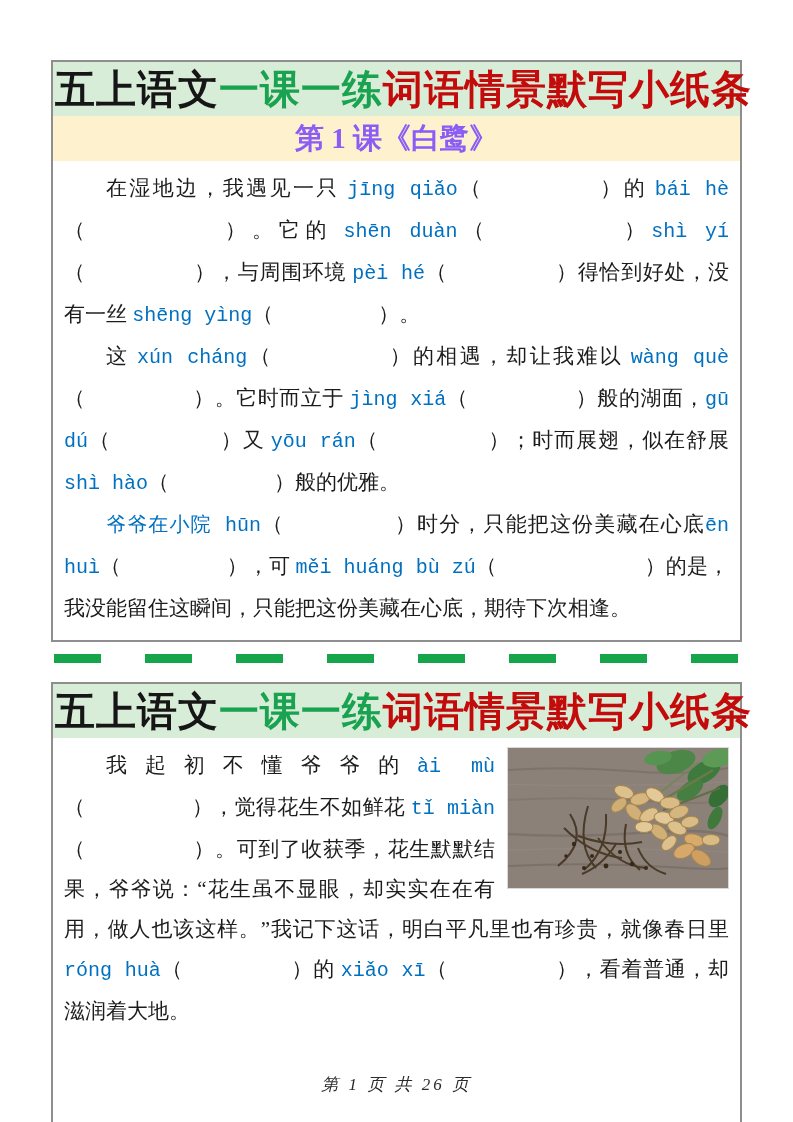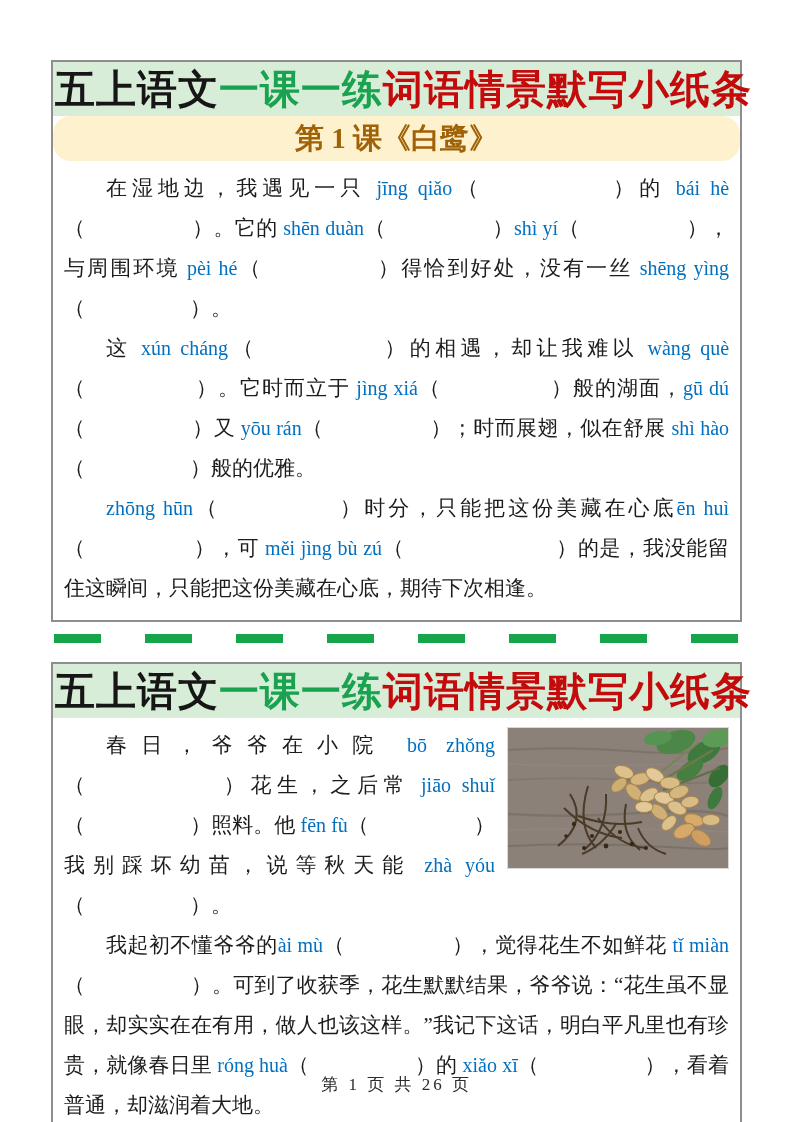--- a/index.html
+++ b/index.html
@@ -25,38 +25,37 @@
     line-height: 50px;
     white-space: nowrap;
     letter-spacing: 1px;
   }
   .t-black { color: #161616; }
   .t-green { color: #19a24f; }
   .t-red   { color: #c40b0b; }
   .band-sub {
     background: #fdf2cd;
     text-align: center;
-    color: #a16207;
+    color: #8b5cf6;
     font-size: 29px;
     font-weight: bold;
     line-height: 43px;
     padding: 1px 0;
-    border-radius: 18px;
   }
   .card-body {
     padding: 7px 11px 12px 11px;
     font-size: 21px;
     line-height: 40px;
     color: #1c1c1c;
     text-align: justify;
     text-justify: inter-ideograph;
   }
   .card-body p { margin: 0; text-indent: 2em; }
   .seg-py {
-    font-family: Liberation Serif, serif;
+    font-family: Liberation Mono, monospace;
     color: #0070c0;
     font-size: 20px;
   }
   .divider {
     height: 9px;
     margin: 12px 3px 19px 3px;
     background: repeating-linear-gradient(90deg,
       #17a54b 0px, #17a54b 47px,
       transparent 47px, transparent 91px);
   }
@@ -71,38 +70,39 @@
   .card-1-body { min-height: 356px; }
   .page-footer {
     position: absolute;
     left: 0; bottom: 26px;
     width: 100%;
     text-align: center;
     font-size: 17px;
     color: #2b2b2b;
     letter-spacing: 3px;
     font-family: "Liberation Serif", serif;
+    font-style: italic;
   }
 </style>
 </head>
 <body>
 
 <div class="page">
 
   <section class="card">
     <header class="band-title">
       <span class="t-black">五上语文</span><span class="t-green">一课一练</span><span class="t-red">词语情景默写小纸条</span>
     </header>
     <div class="band-sub">
       <span>第 1 课《白鹭》</span>
     </div>
     <div class="card-body card-1-body">
         <p><span class="seg-cn">在湿地边，我遇见一只 </span><span class="seg-py">jīng qiǎo</span><span class="seg-cn">（　　　　　）的 </span><span class="seg-py">bái hè</span><span class="seg-cn">（　　　　　）。它的 </span><span class="seg-py">shēn duàn</span><span class="seg-cn">（　　　　　）</span><span class="seg-py">shì yí</span><span class="seg-cn">（　　　　　），与周围环境 </span><span class="seg-py">pèi hé</span><span class="seg-cn">（　　　　　）得恰到好处，没有一丝 </span><span class="seg-py">shēng yìng</span><span class="seg-cn">（　　　　　）。</span></p>
         <p><span class="seg-cn">这 </span><span class="seg-py">xún cháng</span><span class="seg-cn">（　　　　　）的相遇，却让我难以 </span><span class="seg-py">wàng què</span><span class="seg-cn">（　　　　　）。它时而立于 </span><span class="seg-py">jìng xiá</span><span class="seg-cn">（　　　　　）般的湖面，</span><span class="seg-py">gū dú</span><span class="seg-cn">（　　　　　）又 </span><span class="seg-py">yōu rán</span><span class="seg-cn">（　　　　　）；时而展翅，似在舒展 </span><span class="seg-py">shì hào</span><span class="seg-cn">（　　　　　）般的优雅。</span></p>
-        <p><span class="seg-py">zhōng hūn</span><span class="seg-cn">（　　　　　）时分，只能把这份美藏在心底</span><span class="seg-py">ēn huì</span><span class="seg-cn">（　　　　　），可 </span><span class="seg-py">měi jìng bù zú</span><span class="seg-cn">（　　　　　　　）的是，我没能留住这瞬间，只能把这份美藏在心底，期待下次相逢。</span></p>
+        <p><span class="seg-py">爷爷在小院 hūn</span><span class="seg-cn">（　　　　　）时分，只能把这份美藏在心底</span><span class="seg-py">ēn huì</span><span class="seg-cn">（　　　　　），可 </span><span class="seg-py">měi huáng bù zú</span><span class="seg-cn">（　　　　　　　）的是，我没能留住这瞬间，只能把这份美藏在心底，期待下次相逢。</span></p>
       </div>
   </section>
 
   <div class="divider"></div>
 
   <section class="card">
     <header class="band-title">
       <span class="t-black">五上语文</span><span class="t-green">一课一练</span><span class="t-red">词语情景默写小纸条</span>
     </header>
     <div class="card-body card-2-body">
@@ -169,21 +169,20 @@
             <ellipse cx="136" cy="79" rx="9" ry="5.5" fill="#e2c997" transform="rotate(0 136 79)"></ellipse>
             <ellipse cx="186" cy="92" rx="10" ry="6" fill="#d8ab6a" transform="rotate(15 186 92)"></ellipse>
             <ellipse cx="176" cy="103" rx="11" ry="6.5" fill="#d8a86a" transform="rotate(-25 176 103)"></ellipse>
             <ellipse cx="193" cy="110" rx="11" ry="6.5" fill="#cf9f62" transform="rotate(35 193 110)"></ellipse>
             <ellipse cx="161" cy="95" rx="9" ry="5.5" fill="#dcc18c" transform="rotate(-45 161 95)"></ellipse>
             <ellipse cx="203" cy="92" rx="9" ry="5.5" fill="#d9bc85" transform="rotate(0 203 92)"></ellipse>
           </g>
         </svg>
       </span>
       <div>
-          <p><span class="seg-cn">春日，爷爷在小院 </span><span class="seg-py">bō zhǒng</span><span class="seg-cn">（　　　　　）花生，之后常 </span><span class="seg-py">jiāo shuǐ</span><span class="seg-cn">（　　　　　）照料。他 </span><span class="seg-py">fēn fù</span><span class="seg-cn">（　　　　　）我别踩坏幼苗，说等秋天能 </span><span class="seg-py">zhà yóu</span><span class="seg-cn">（　　　　　）。</span></p>
           <p><span class="seg-cn">我起初不懂爷爷的</span><span class="seg-py">ài mù</span><span class="seg-cn">（　　　　　），觉得花生不如鲜花 </span><span class="seg-py">tǐ miàn</span><span class="seg-cn">（　　　　　）。可到了收获季，花生默默结果，爷爷说：“花生虽不显眼，却实实在在有用，做人也该这样。”我记下这话，明白平凡里也有珍贵，就像春日里 </span><span class="seg-py">róng huà</span><span class="seg-cn">（　　　　　）的 </span><span class="seg-py">xiǎo xī</span><span class="seg-cn">（　　　　　），看着普通，却滋润着大地。</span></p>
         </div>
     </div>
   </section>
 
   <footer class="page-footer">
     <span>第 1 页 共 26 页</span>
   </footer>
 
 </div>

